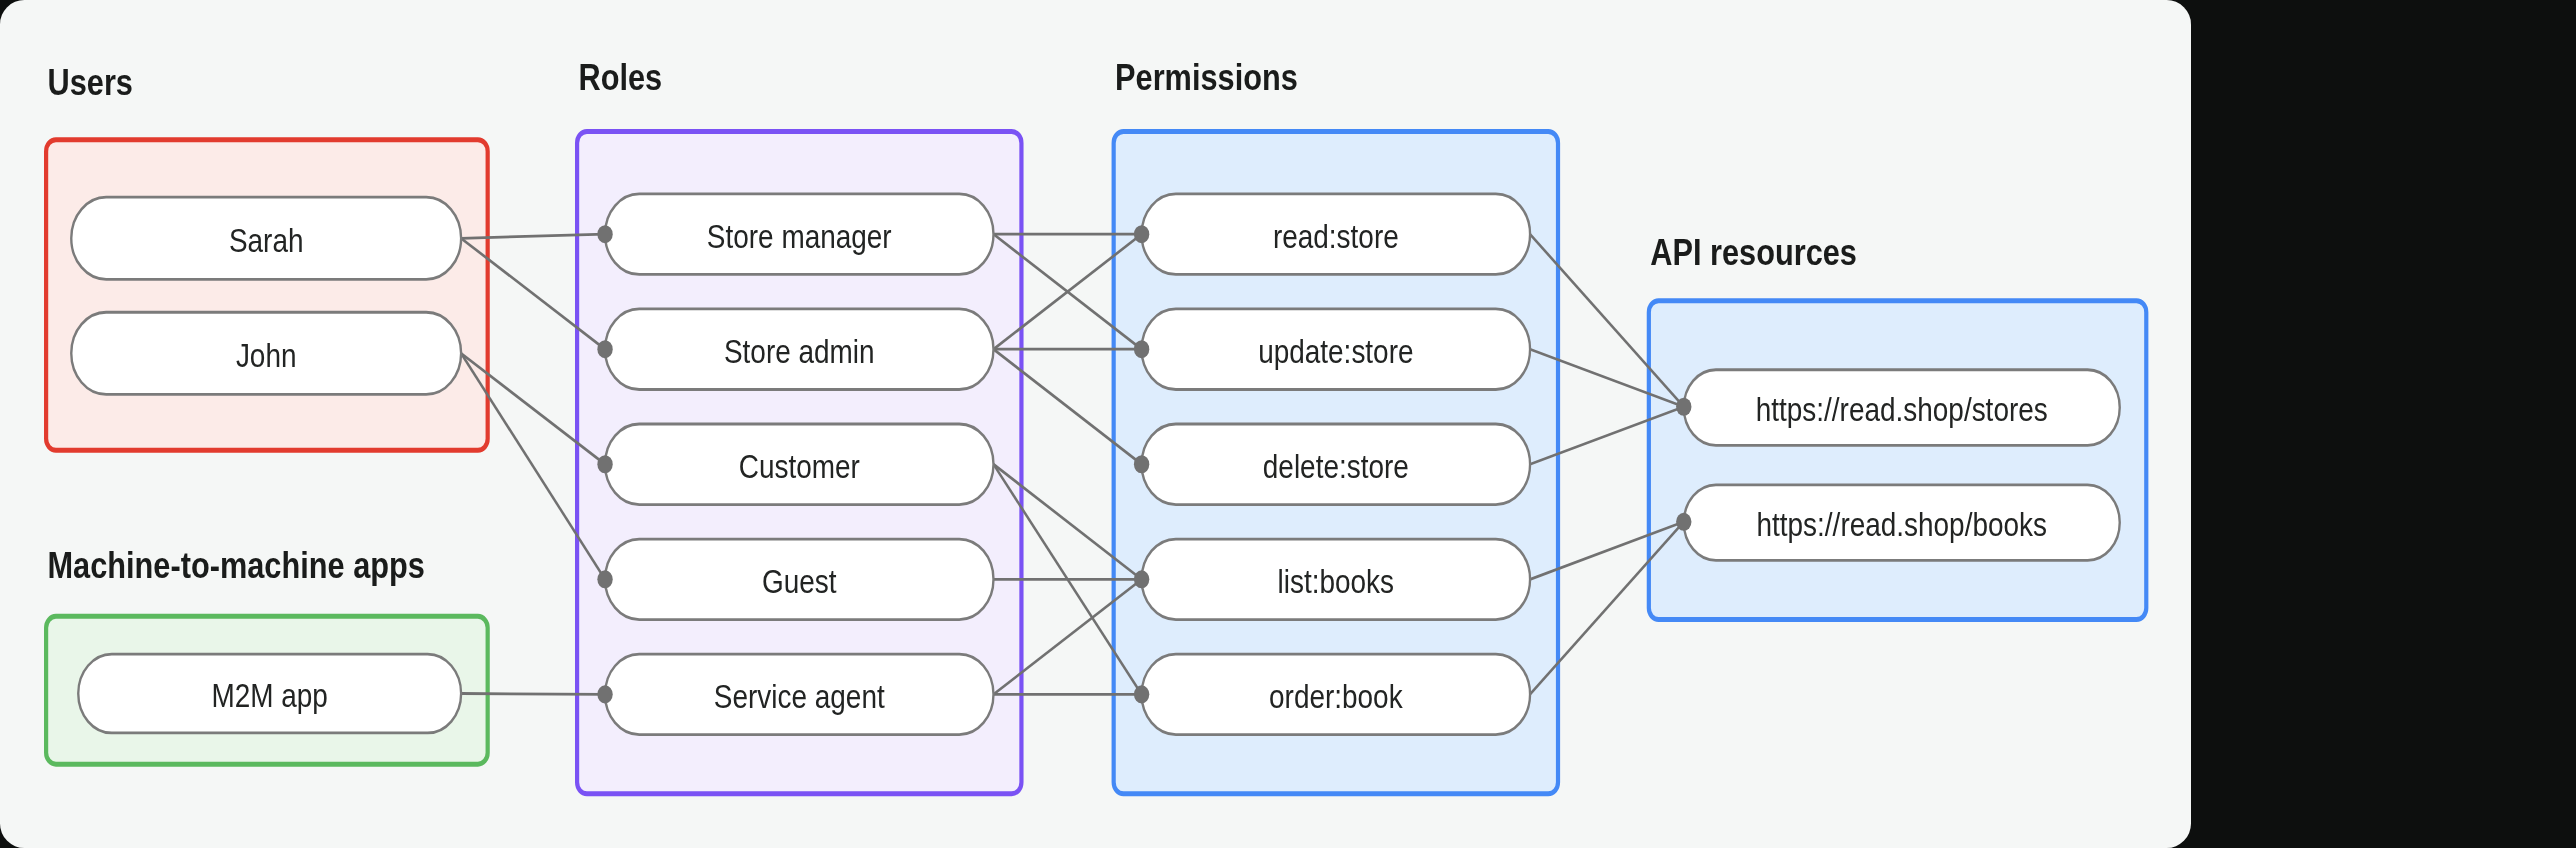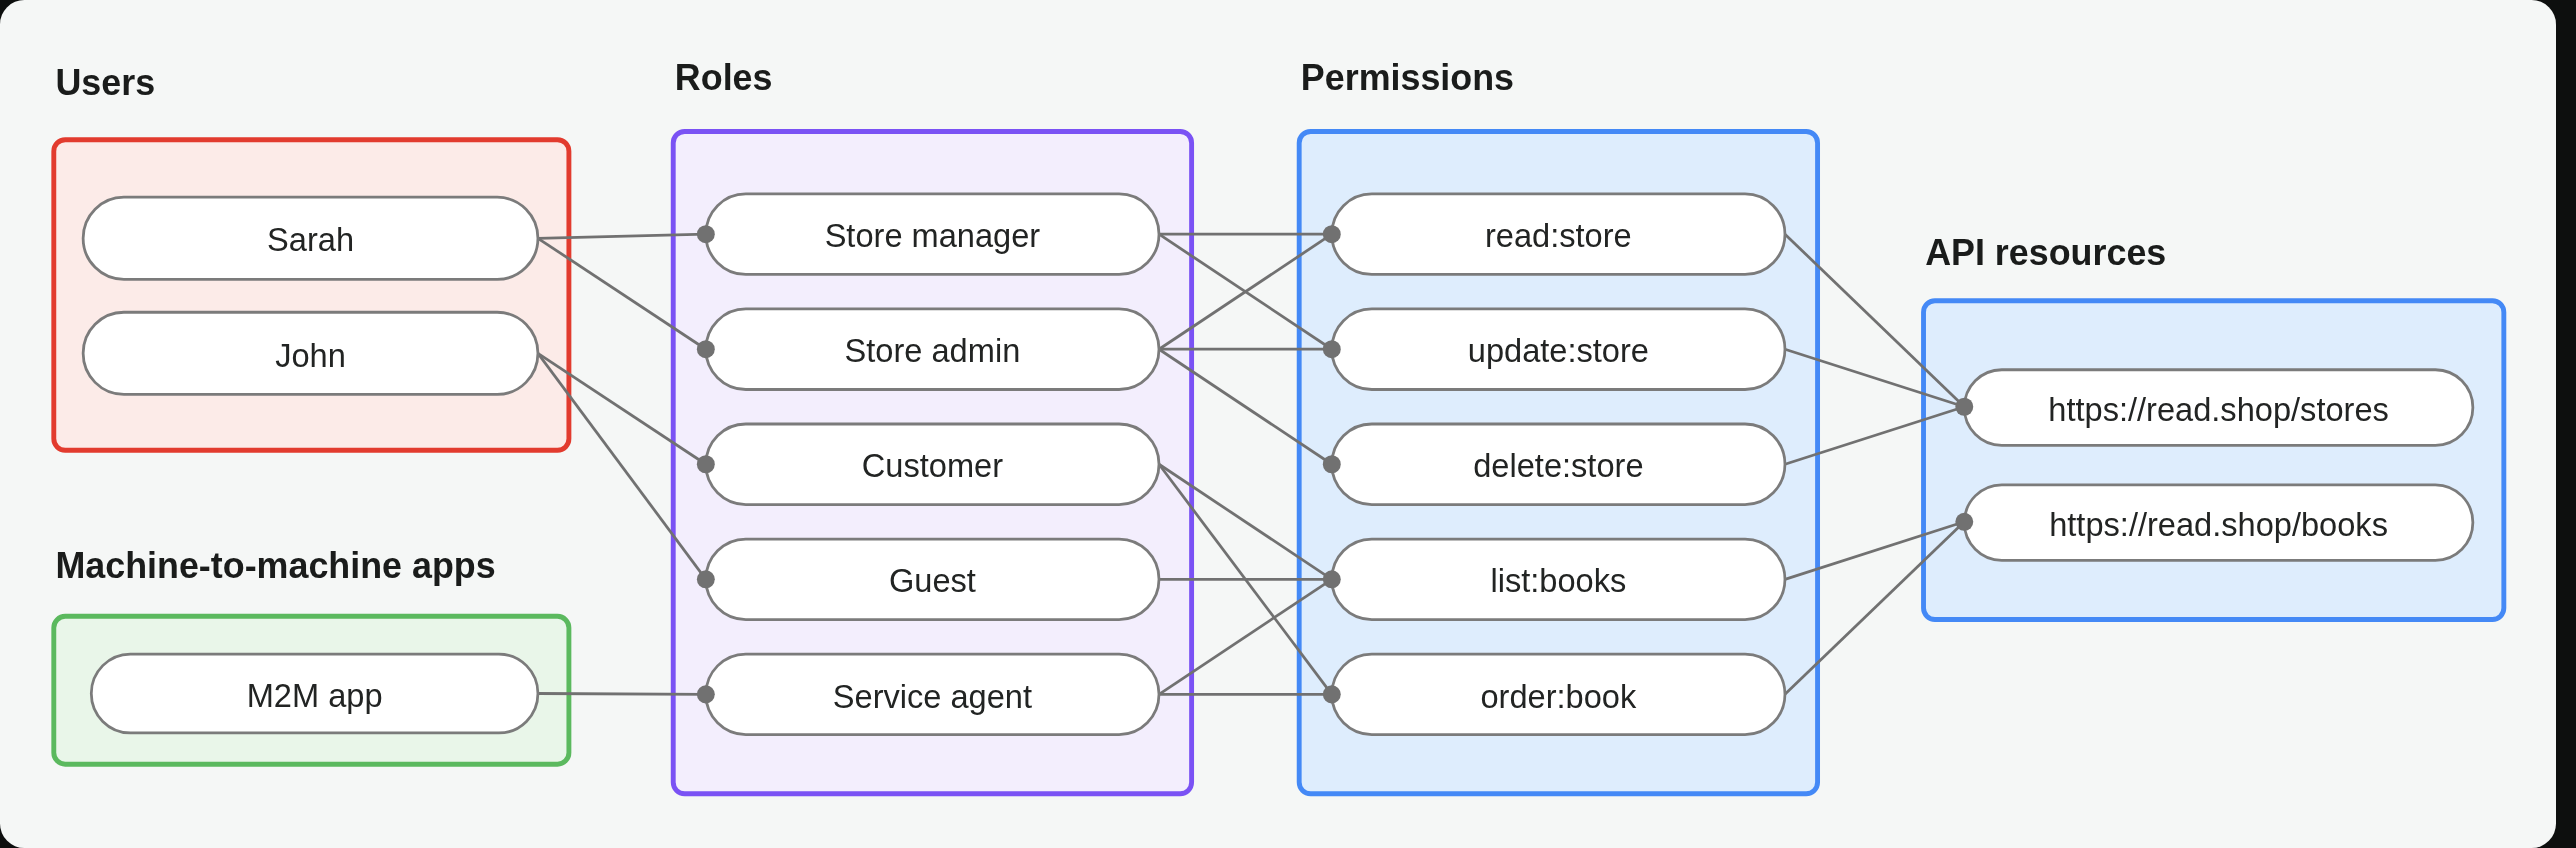--- a/index.html
+++ b/index.html
@@ -1,18 +1,18 @@
 <!DOCTYPE html>
 <html style="font-size:14px"><head>
 <meta charset="utf-8">
 <style>
   html,body{margin:0;padding:0;background:#0d0f0e;}
   .panel{
     position:relative;
-    width:2556px;height:848px;
+    width:2191px;height:848px;
     background:#f5f7f6;
     border-radius:24.4px;
     overflow:hidden;
     font-family:"Liberation Sans","DejaVu Sans",sans-serif;
   }
   svg{display:block;width:100%;height:100%;}
   .gbox{stroke-width:3;}
   .box-users{fill:#fcebe8;stroke:#e23b2e;}
   .box-m2m{fill:#e9f6e9;stroke:#5bb95e;}
   .box-roles{fill:#f3eefd;stroke:#7a52f4;}

